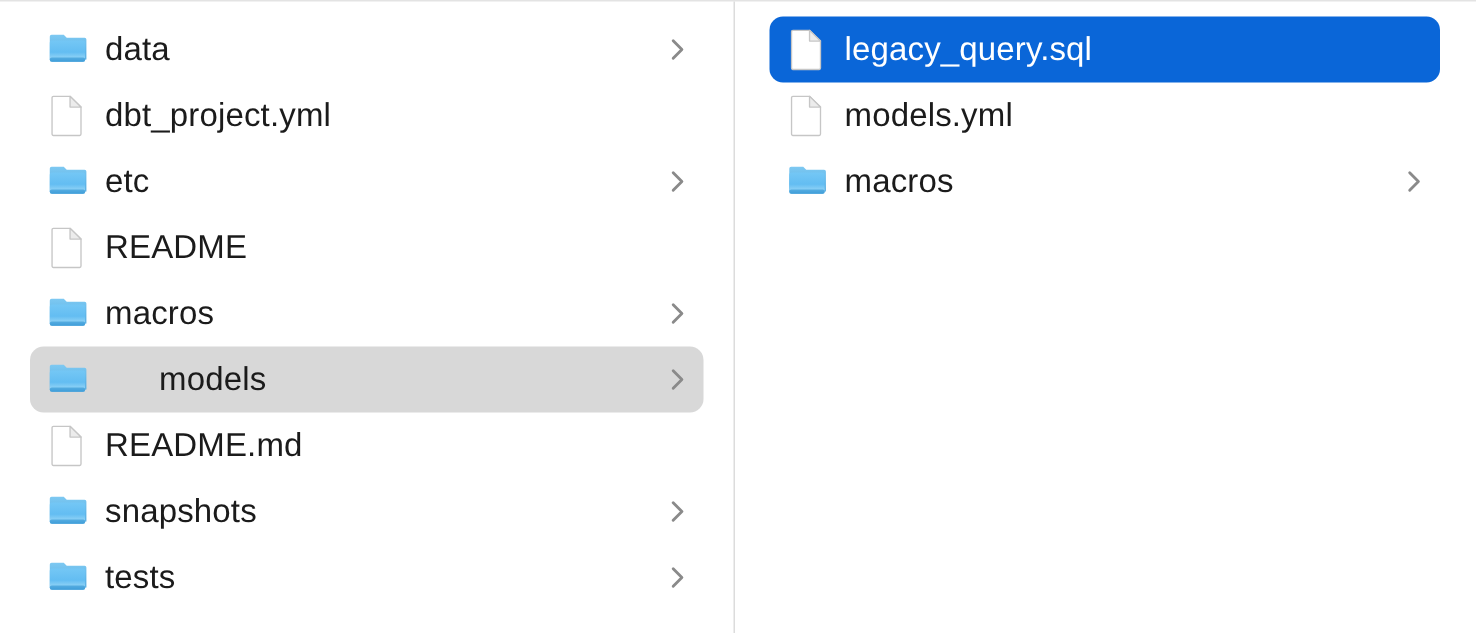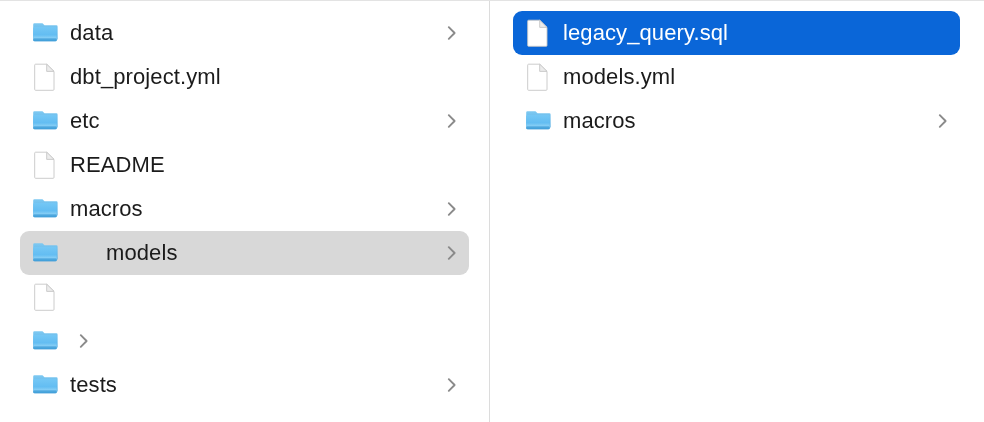--- a/index.html
+++ b/index.html
@@ -195,42 +195,44 @@
         <span class="label">models</span>
         <svg class="chevron" viewBox="0 0 12 18" xmlns="http://www.w3.org/2000/svg">
           <path d="M2.8 3.2L8.6 9l-5.8 5.8" fill="none" stroke="#8a8a8a" stroke-width="1.9" stroke-linecap="round" stroke-linejoin="round"></path>
         </svg>
       </div>
       <div class="row">
         <svg class="icon" viewBox="0 0 26 30" xmlns="http://www.w3.org/2000/svg">
           <path d="M3.6 2.2h11.1l7.3 7.2v18.0a0.9 0.9 0 0 1-0.9 0.9H3.6a0.9 0.9 0 0 1-0.9-0.9V3.1a0.9 0.9 0 0 1 0.9-0.9z" fill="#ffffff" stroke="#c6c6c6" stroke-width="0.9"></path>
           <path d="M14.7 2.2l7.3 7.2h-7.3z" fill="#ececec" stroke="#c6c6c6" stroke-width="0.9" stroke-linejoin="round"></path>
         </svg>
-        <svg class="chevron hidden" viewBox="0 0 12 18" xmlns="http://www.w3.org/2000/svg">
-          <path d="M2.8 3.2L8.6 9l-5.8 5.8" fill="none" stroke="#8a8a8a" stroke-width="1.9" stroke-linecap="round" stroke-linejoin="round"></path>
-        </svg>
-      </div>
-      <div class="row">
-        <svg class="icon" viewBox="0 0 26 30" xmlns="http://www.w3.org/2000/svg">
-          <defs>
-            <linearGradient id="fgBack" x1="0" y1="0" x2="0" y2="1">
-              <stop offset="0" stop-color="#7ec9f2"></stop>
-              <stop offset="1" stop-color="#4fa9e0"></stop>
-            </linearGradient>
-            <linearGradient id="fgFront" x1="0" y1="0" x2="0" y2="1">
-              <stop offset="0" stop-color="#74c7f5"></stop>
-              <stop offset="0.55" stop-color="#63bdf2"></stop>
-              <stop offset="0.82" stop-color="#8fd2f6"></stop>
-              <stop offset="1" stop-color="#3f9ed8"></stop>
-            </linearGradient>
-          </defs>
-          <path d="M1.2 6.4a1.2 1.2 0 0 1 1.2-1.2h8.1l2.0 2.0h11.9a1.2 1.2 0 0 1 1.2 1.2v13.2H1.2z" fill="url(#fgBack)"></path>
-          <rect x="1.2" y="9.0" width="23.6" height="14.2" rx="1.5" fill="url(#fgFront)"></rect>
-          <rect x="1.2" y="20.3" width="23.6" height="2.9" rx="1.3" fill="#3f9ed8" opacity="0.75"></rect>
-        </svg>
+        <span class="label">README.md</span>
+        <svg class="chevron hidden" viewBox="0 0 12 18" xmlns="http://www.w3.org/2000/svg">
+          <path d="M2.8 3.2L8.6 9l-5.8 5.8" fill="none" stroke="#8a8a8a" stroke-width="1.9" stroke-linecap="round" stroke-linejoin="round"></path>
+        </svg>
+      </div>
+      <div class="row">
+        <svg class="icon" viewBox="0 0 26 30" xmlns="http://www.w3.org/2000/svg">
+          <defs>
+            <linearGradient id="fgBack" x1="0" y1="0" x2="0" y2="1">
+              <stop offset="0" stop-color="#7ec9f2"></stop>
+              <stop offset="1" stop-color="#4fa9e0"></stop>
+            </linearGradient>
+            <linearGradient id="fgFront" x1="0" y1="0" x2="0" y2="1">
+              <stop offset="0" stop-color="#74c7f5"></stop>
+              <stop offset="0.55" stop-color="#63bdf2"></stop>
+              <stop offset="0.82" stop-color="#8fd2f6"></stop>
+              <stop offset="1" stop-color="#3f9ed8"></stop>
+            </linearGradient>
+          </defs>
+          <path d="M1.2 6.4a1.2 1.2 0 0 1 1.2-1.2h8.1l2.0 2.0h11.9a1.2 1.2 0 0 1 1.2 1.2v13.2H1.2z" fill="url(#fgBack)"></path>
+          <rect x="1.2" y="9.0" width="23.6" height="14.2" rx="1.5" fill="url(#fgFront)"></rect>
+          <rect x="1.2" y="20.3" width="23.6" height="2.9" rx="1.3" fill="#3f9ed8" opacity="0.75"></rect>
+        </svg>
+        <span class="label">snapshots</span>
         <svg class="chevron" viewBox="0 0 12 18" xmlns="http://www.w3.org/2000/svg">
           <path d="M2.8 3.2L8.6 9l-5.8 5.8" fill="none" stroke="#8a8a8a" stroke-width="1.9" stroke-linecap="round" stroke-linejoin="round"></path>
         </svg>
       </div>
       <div class="row">
         <svg class="icon" viewBox="0 0 26 30" xmlns="http://www.w3.org/2000/svg">
           <defs>
             <linearGradient id="fgBack" x1="0" y1="0" x2="0" y2="1">
               <stop offset="0" stop-color="#7ec9f2"></stop>
               <stop offset="1" stop-color="#4fa9e0"></stop>

